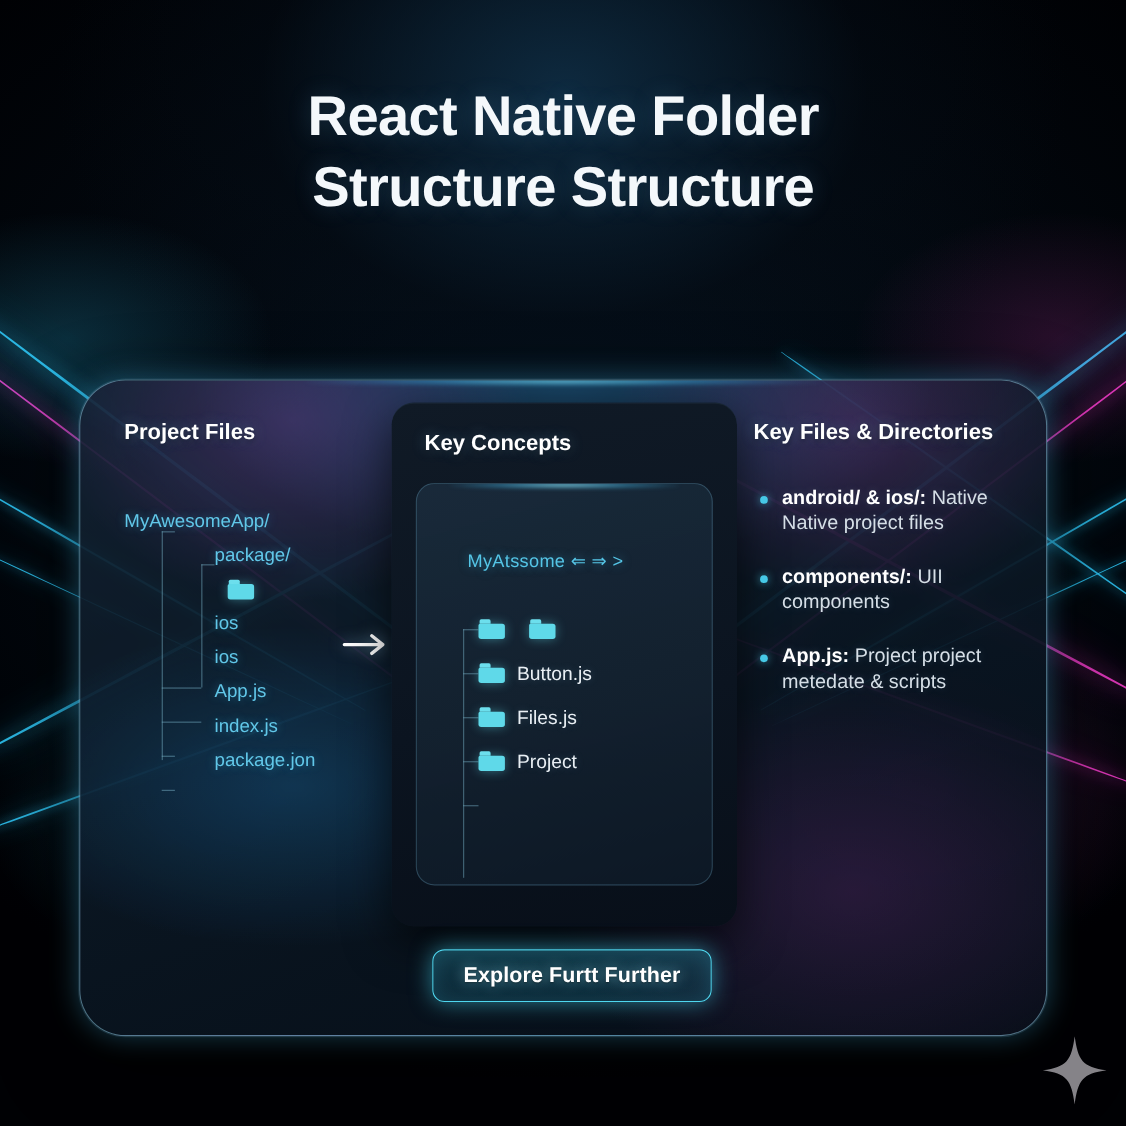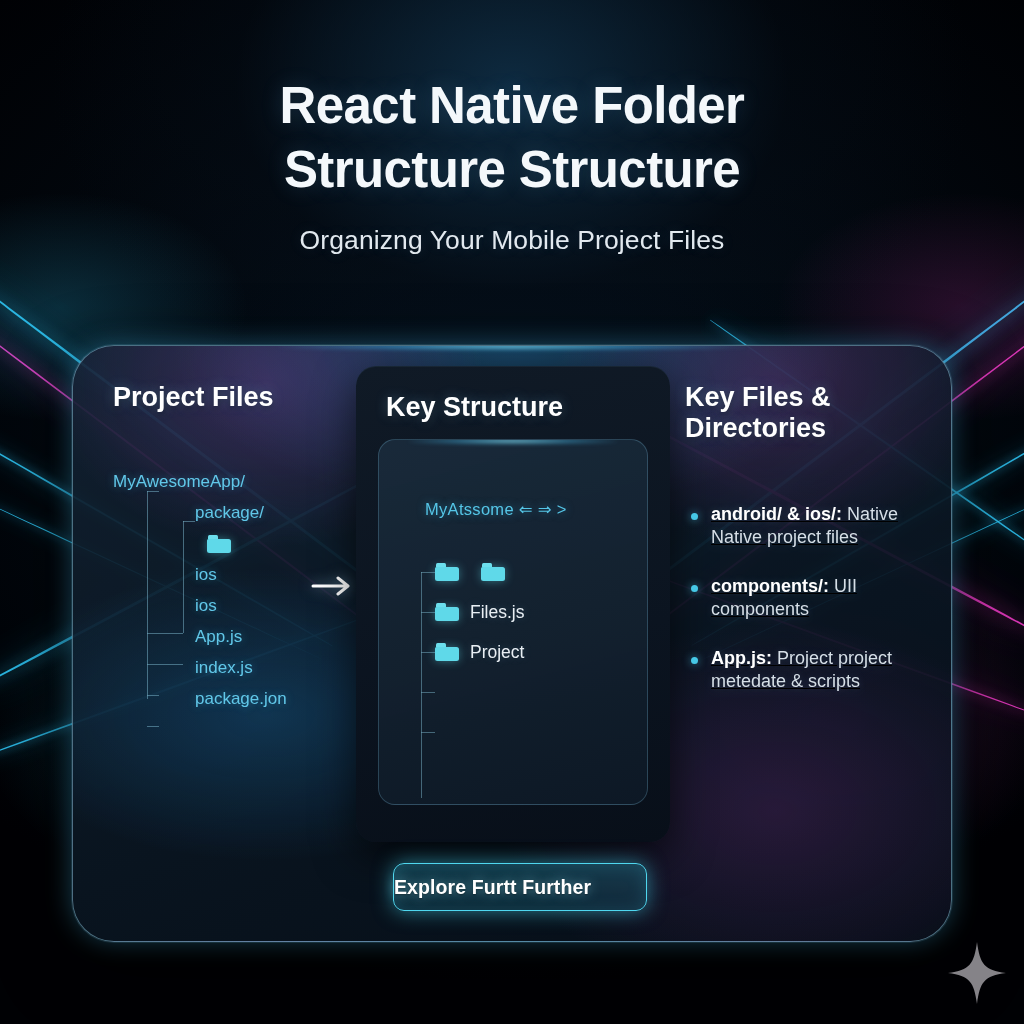--- a/index.html
+++ b/index.html
@@ -55,21 +55,21 @@
     font-size:51px; font-weight:bold; color:#f4f8fb; letter-spacing:-.6px; line-height:1.26;
     text-shadow:0 0 22px rgba(120,200,255,.18);
   }
   .subtitle {
     margin-top:22px; font-size:26.5px; color:#e2e9ef; font-weight:400; letter-spacing:.1px;
     text-shadow:0 0 14px rgba(120,190,240,.15);
   }
 
   
   .col-head {
-    font-size:27px; font-weight:bold; color:#fff;
+    font-size:20px; font-weight:bold; color:#fff;
     text-shadow:0 0 12px rgba(140,210,255,.35), 0 2px 6px rgba(0,0,0,.6);
   }
 
   
   .col-left { position:absolute; left:40px; top:36px; width:250px; }
   .tree { position:relative; margin-top:60px; font-size:17px; color:#61c7e8; line-height:1; }
   .tree-row { position:relative; height:31px; display:flex; }
   .tree-label { white-space:nowrap; text-shadow:0 0 9px rgba(60,180,225,.45); }
   .tree-label.white { color:#e9eff4; text-shadow:0 0 9px rgba(150,200,230,.3); }
   .tline { position:absolute; background:rgba(118,175,196,.55); }
@@ -126,36 +126,36 @@
   .ctree-row { position:relative; height:40px; display:flex; align-items:center; }
   .ctree-row .ctext { margin-left:11px; font-size:17.5px; color:#e9eff4; text-shadow:0 0 8px rgba(150,200,230,.22); }
   .ctree-row .folder { margin-left:26px; }
   .ctree-spine {
     position:absolute; left:12px; top:20px; width:1.3px; height:226px; background:rgba(118,175,196,.52);
   }
   .ctree-elbow { position:absolute; left:12px; width:14px; height:1.3px; background:rgba(118,175,196,.52); }
 
   
   .col-right { position:absolute; left:612px; top:36px; width:268px; }
-  .bullets { margin-top:59px;text-decoration:underline; }
+  .bullets { margin-top:36px; }
   .bullet { position:relative; padding-left:26px; margin-bottom:26px; }
   .bullet .dot {
     position:absolute; left:6px; top:10px; width:7px; height:7px; border-radius:50%;
     background:#46c8e6; box-shadow:0 0 8px rgba(70,200,230,.7);
   }
   .bullet .btext { font-size:18px; line-height:1.28; color:#d6dfe7; text-shadow:0 0 8px rgba(140,190,225,.2); }
   .bullet .btext b { color:#ffffff; font-weight:bold; }
 
   
   .cta {
     position:absolute; left:320px; top:517px; width:254px; height:48px;
     border-radius:11px;
     border:1.8px solid #4fd7ef;
     background:linear-gradient(180deg, rgba(28,92,112,.55) 0%, rgba(18,62,80,.48) 100%);
-    display:flex; align-items:center; 
+    display:flex; align-items:center; justify-content:center;
     box-shadow:0 0 20px rgba(70,215,240,.55), inset 0 0 18px rgba(60,190,220,.20);
   }
   .cta span {
     font-size:19.5px; font-weight:bold; color:#ffffff; letter-spacing:.1px;
     text-shadow:0 0 12px rgba(150,235,255,.6), 0 1px 2px rgba(0,0,0,.55);
   }
 
   
   .sparkle {
     position:absolute; left:948px; top:942px; width:58px; height:62px;
@@ -181,21 +181,20 @@
       <div class="beam" style="left: -30px; top: 760px; width: 430px; height: 1.6px; transform: rotate(-20deg); background: rgb(47, 198, 245); box-shadow: rgb(47, 198, 245) 0px 0px 9px, rgb(47, 198, 245) 0px 0px 21.6px; opacity: 0.9;"></div>
       <div class="beam" style="left: 1054px; top: 640px; width: 560px; height: 2.8px; transform: rotate(-152deg); background: rgb(240, 60, 200); box-shadow: rgb(240, 60, 200) 0px 0px 17px, rgb(240, 60, 200) 0px 0px 40.8px; opacity: 0.9;"></div>
       <div class="beam" style="left: 1054px; top: 720px; width: 470px; height: 2px; transform: rotate(-160deg); background: rgb(240, 60, 200); box-shadow: rgb(240, 60, 200) 0px 0px 12px, rgb(240, 60, 200) 0px 0px 28.8px; opacity: 0.9;"></div>
       <div class="beam" style="left: 1054px; top: 560px; width: 420px; height: 1.8px; transform: rotate(-145deg); background: rgb(47, 198, 245); box-shadow: rgb(47, 198, 245) 0px 0px 10px, rgb(47, 198, 245) 0px 0px 24px; opacity: 0.9;"></div>
       <div style="position: absolute; inset: 0px; pointer-events: none; background: radial-gradient(26% 16% at 6% 30%, rgba(47, 198, 245, 0.2), rgba(0, 0, 0, 0) 70%), radial-gradient(26% 16% at 94% 30%, rgba(240, 60, 200, 0.16), rgba(0, 0, 0, 0) 70%), radial-gradient(30% 20% at 20% 72%, rgba(47, 198, 245, 0.16), rgba(0, 0, 0, 0) 72%), radial-gradient(30% 22% at 82% 70%, rgba(240, 60, 200, 0.18), rgba(0, 0, 0, 0) 72%);"></div>
     </div>
 
   <div class="title-block">
     <div class="title-line">React Native Folder</div>
     <div class="title-line">Structure Structure</div>
-    <div class="subtitle">Organizng Your Mobile Project Files</div>
   </div>
 
   <div class="glass-card">
     <div class="card-top-glow"></div>
 
     <div class="col-left">
       <div class="col-head">Project Files</div>
       <div class="tree" id="left-tree">
           <div class="tree-row">
             <span style="display: inline-block; width: 0px;"></span>
@@ -244,36 +243,43 @@
     </div>
 
     <div class="arrow-sep">
       <svg width="44" height="24" viewBox="0 0 44 24">
         <path d="M2 12 H36 M27 4 L37 12 L27 20" fill="none" stroke="#ffffff" stroke-width="3" stroke-linecap="round" stroke-linejoin="round"></path>
       </svg>
     </div>
     <div class="divider-glow"></div>
 
     <div class="col-center">
-      <div class="col-head">Key Structure</div>
+      <div class="col-head">Key Concepts</div>
       <div class="inner-panel">
         <div class="inner-glow"></div>
         <div class="inner-title">MyAtssome ⇐ ⇒ &gt;</div>
         <div class="inner-tree" id="center-tree">
             <div class="ctree-row">
               <span class="folder">
                 <span class="tab"></span>
                 <span class="body"></span>
               </span>
               <span class="folder" style="margin-left: 22px;">
                 <span class="tab"></span>
                 <span class="body"></span>
               </span>
             </div>
             <div class="ctree-elbow" style="top: 20px;"></div>
+            <div class="ctree-row">
+              <span class="folder">
+                <span class="tab"></span>
+                <span class="body"></span>
+              </span>
+              <span class="ctext">Button.js</span>
+            </div>
             <div class="ctree-elbow" style="top: 60px;"></div>
             <div class="ctree-elbow" style="top: 100px;"></div>
             <div class="ctree-row">
               <span class="folder">
                 <span class="tab"></span>
                 <span class="body"></span>
               </span>
               <span class="ctext">Files.js</span>
             </div>
             <div class="ctree-elbow" style="top: 140px;"></div>

